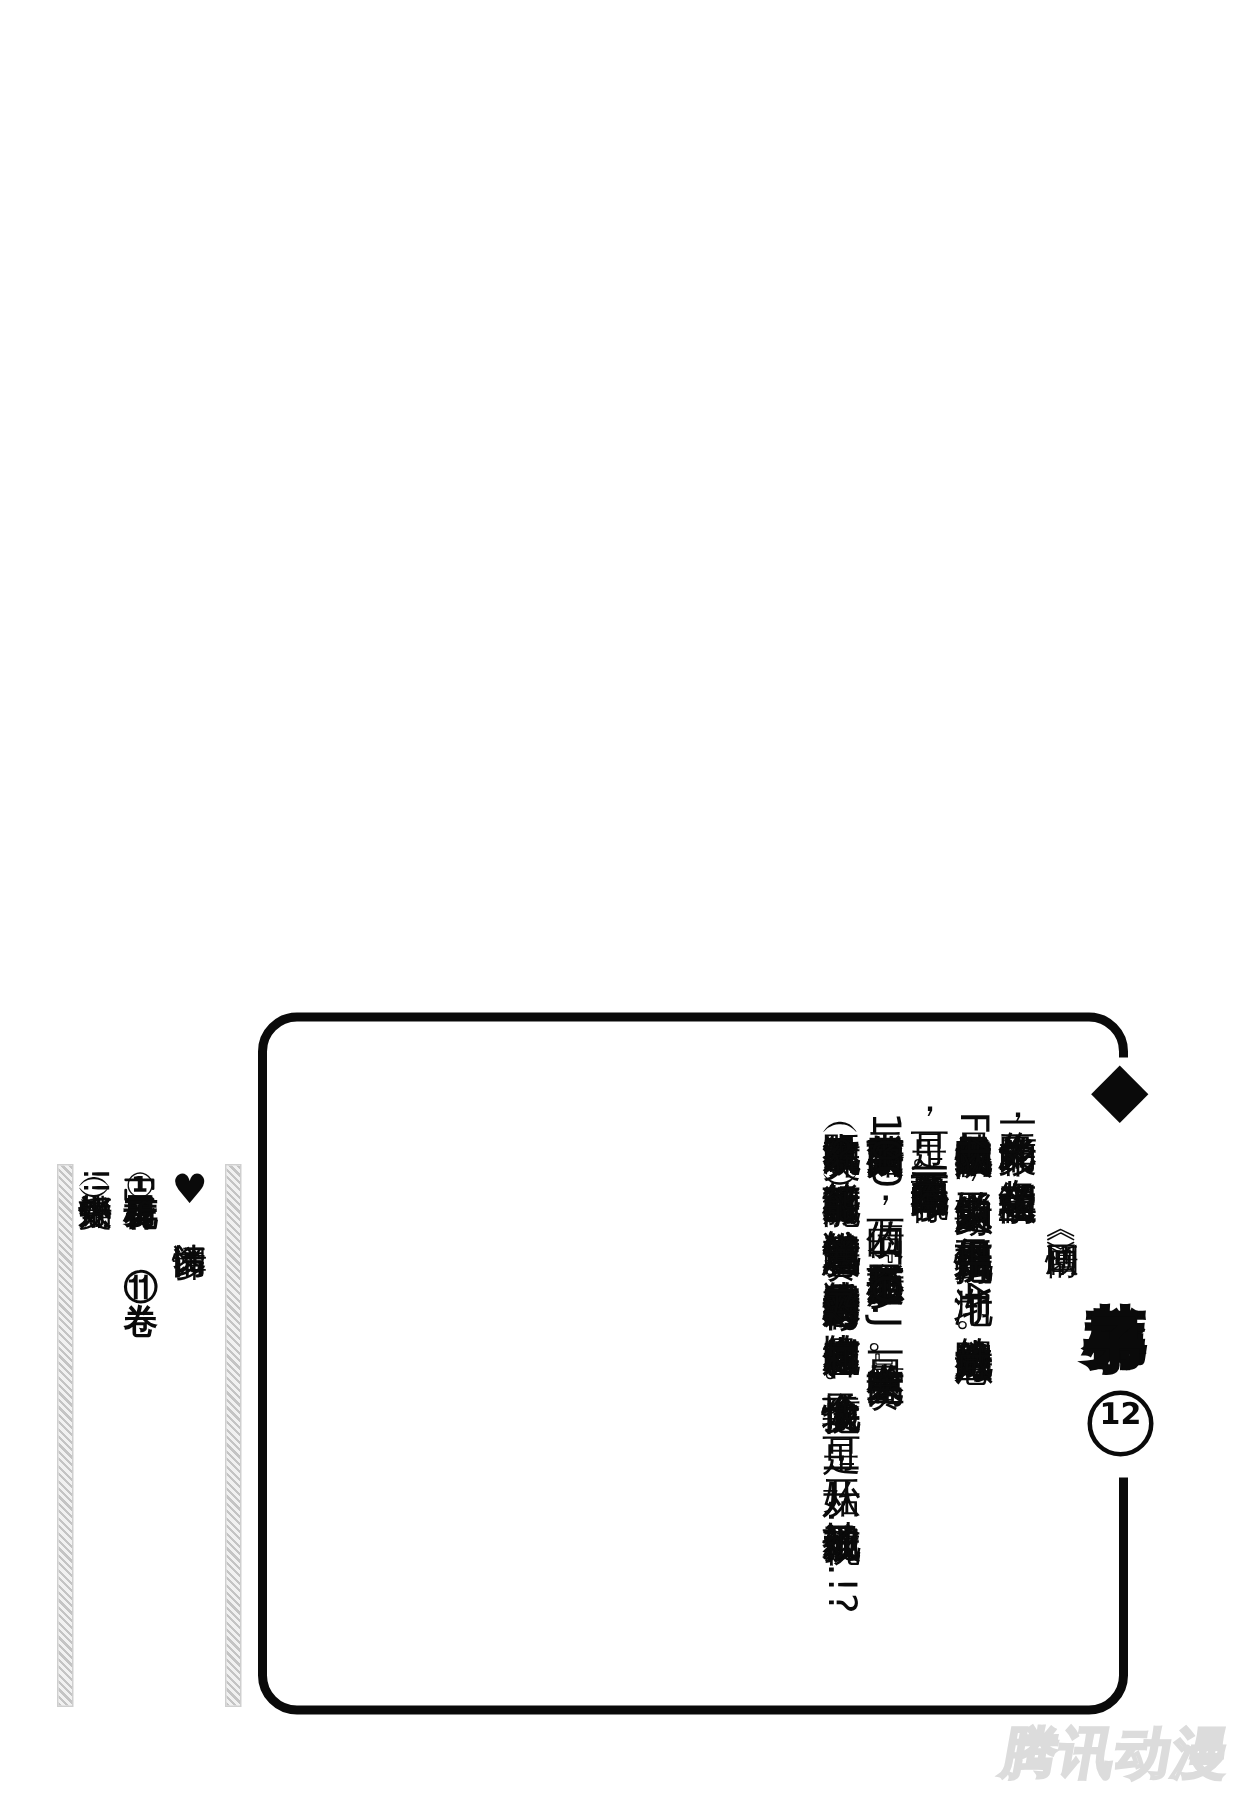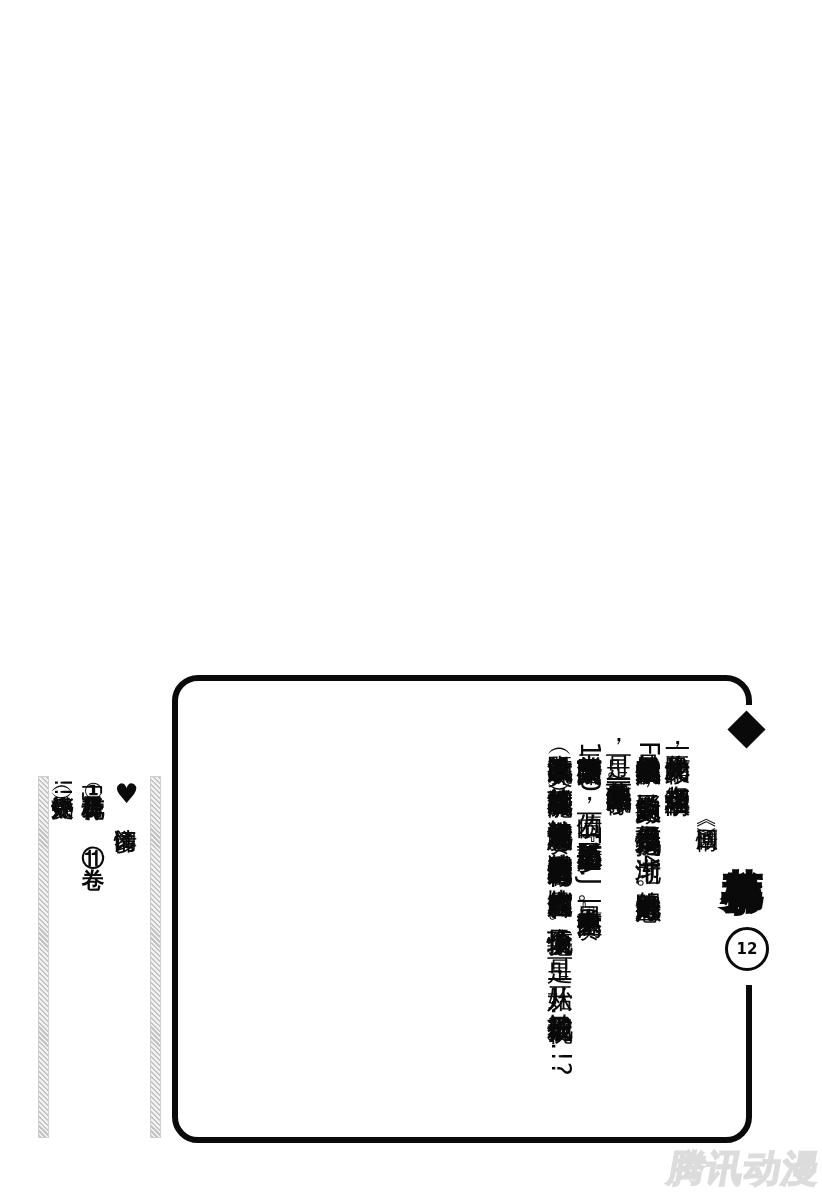--- a/index.html
+++ b/index.html
@@ -62,22 +62,22 @@
     -webkit-text-stroke: 2.5px #0a0a0a;
     text-align: center;
   }
   .vol-badge {
     position: absolute;
     left: 725px; top: 927px;
     width: 44px; height: 44px;
     border: 3.5px solid #0a0a0a;
     border-radius: 50%;
     background: #fff;
-    display: flex; align-items: center; justify-content: center;
-    font-size: 15px; font-weight: bold;
+    display: flex; justify-content: center;
+    font-size: 20px; font-weight: bold;
   }
   .subtitle {
     position: absolute;
     left: 696px; top: 812px;
     height: 150px;
     writing-mode: vertical-rl;
     text-orientation: mixed;
     font-size: 22px;
     line-height: 1;
   }

